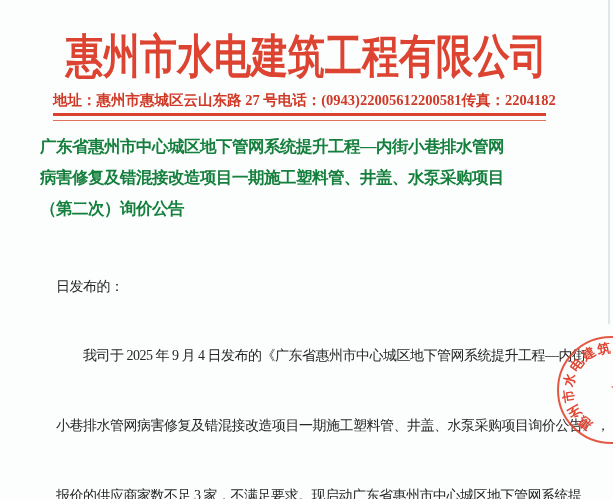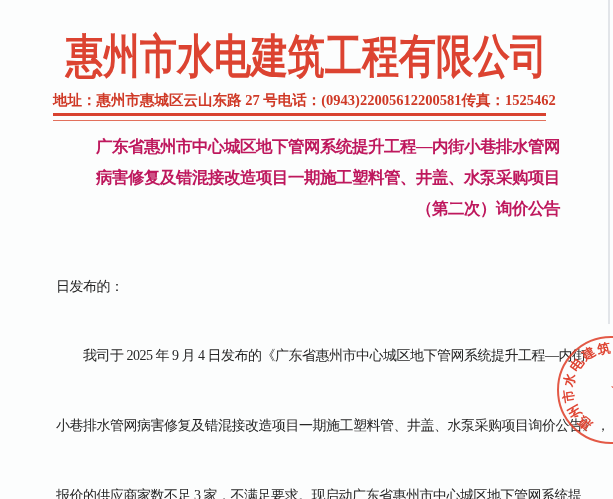--- a/index.html
+++ b/index.html
@@ -16,22 +16,22 @@
   }
   .address-row{
     position:absolute;top:91px;left:53px;width:494px;
     display:flex;align-items:baseline;
     font-size:14.5px;font-weight:bold;color:#cf3926;white-space:nowrap;
   }
   .rule-thick{position:absolute;top:113px;left:53px;width:493px;height:3px;background:#d8422f;}
   .rule-thin{position:absolute;top:119.5px;left:53px;width:493px;height:1.5px;background:#e2705c;}
   
   .doc-title{
-    position:absolute;top:131px;left:40px;width:520px;text-align:right;
-    font-size:16.5px;font-weight:bold;color:#be185d;line-height:31px;
+    position:absolute;top:131px;left:40px;width:520px;text-align:left;
+    font-size:16.5px;font-weight:bold;color:#15803d;line-height:31px;
     letter-spacing:-0.5px;
   }
   
   .body-text{
     position:absolute;top:228px;left:56px;width:487px;
     font-size:14px;color:#262626;line-height:23.3px;letter-spacing:-0.5px;
     white-space:pre;
   }
   .body-text div{white-space:pre;}
   
@@ -55,21 +55,21 @@
 <body>
 
 <div class="page">
 
   <div class="company">惠州市水电建筑工程有限公司</div>
 
   <div class="address-row">
     <span>地址：惠州市惠城区云山东路 27 号</span>
     <span>电话：(0943)2200561</span>
     <span>2200581</span>
-    <span>传真：1525462</span>
+    <span>传真：2204182</span>
   </div>
 
   <div class="rule-thick"></div>
   <div class="rule-thin"></div>
 
   <div class="doc-title">
     <div>广东省惠州市中心城区地下管网系统提升工程—内街小巷排水管网</div>
     <div>病害修复及错混接改造项目一期施工塑料管、井盖、水泵采购项目</div>
     <div>（第二次）询价公告</div>
   </div>

